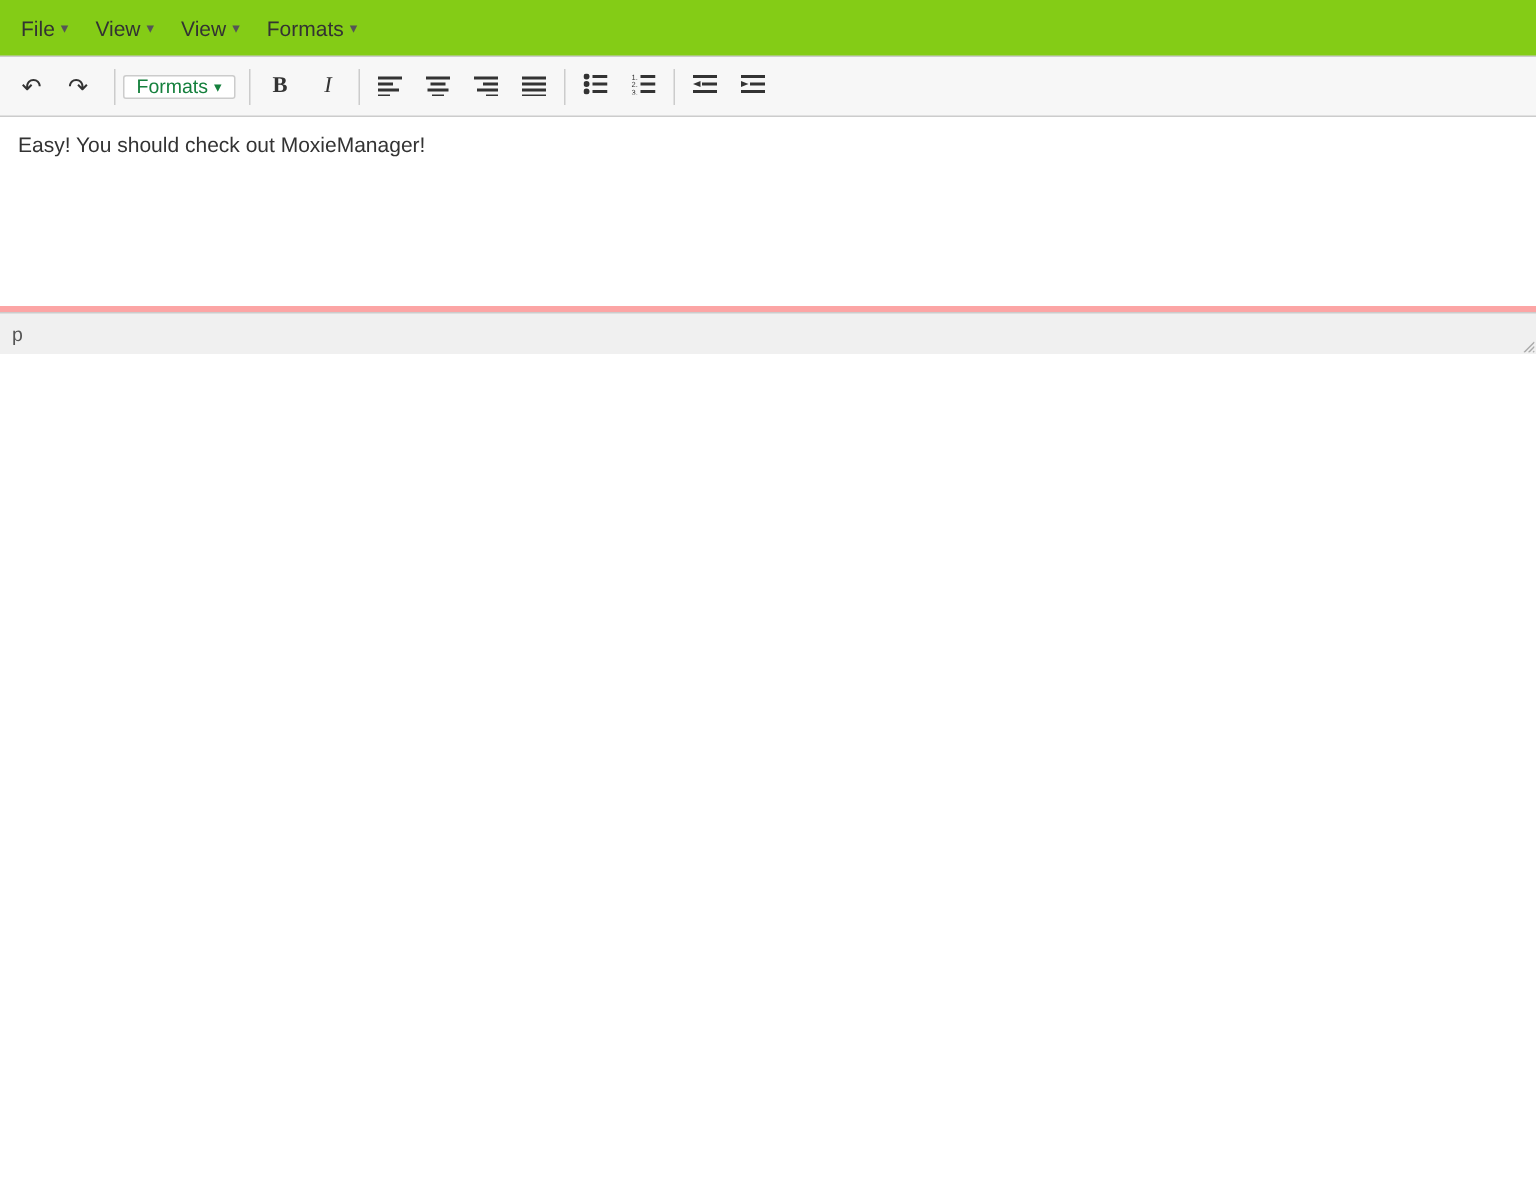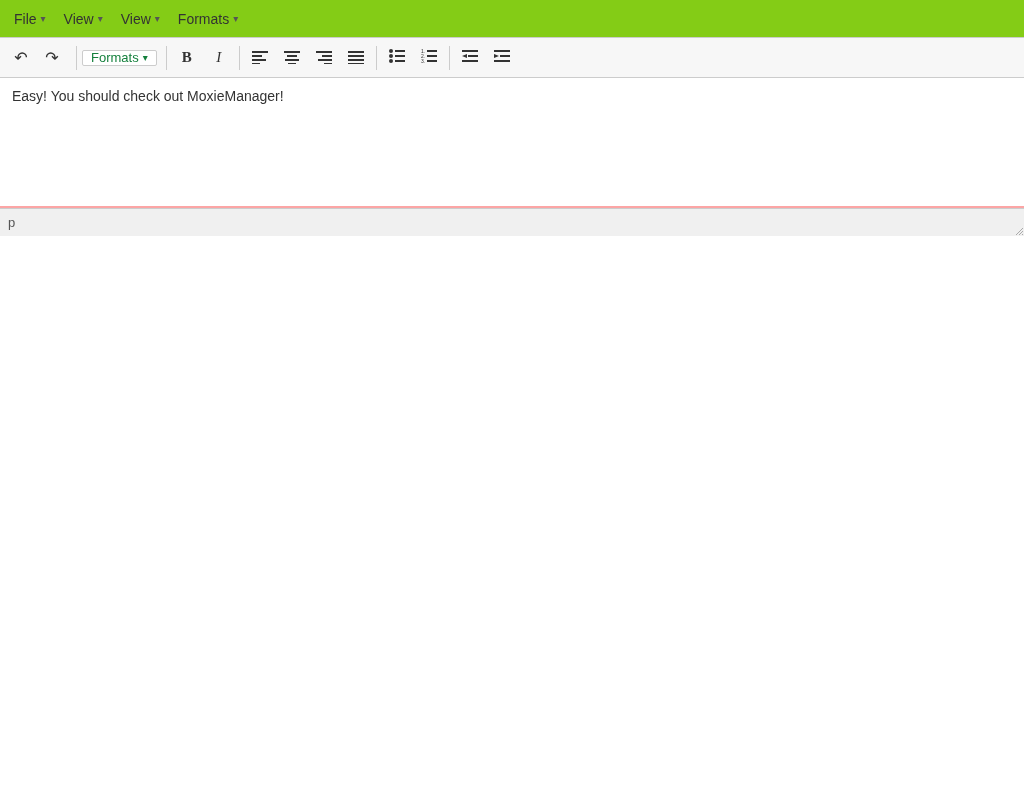--- a/index.html
+++ b/index.html
@@ -95,21 +95,21 @@
 
     .undo-redo-group {
       display: flex;
       gap: 1px;
       margin-right: 4px;
     }
 
     
     #editor-area {
       background: #fff;
-      border-bottom: 2px solid #fca5a5;
+      border-bottom: 4px solid #fca5a5;
       padding: 8px 12px;
       min-height: 120px;
       height: 130px;
       font-size: 14px;
       color: #333;
       line-height: 1.5;
     }
 
     
     #status-bar {

